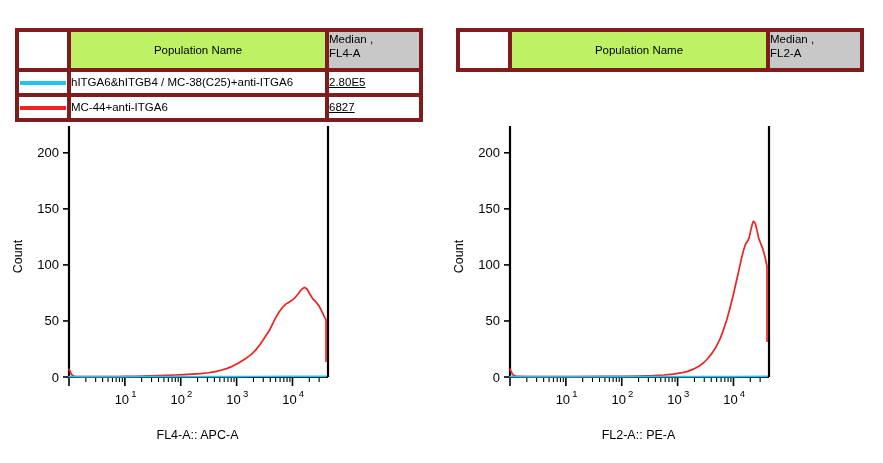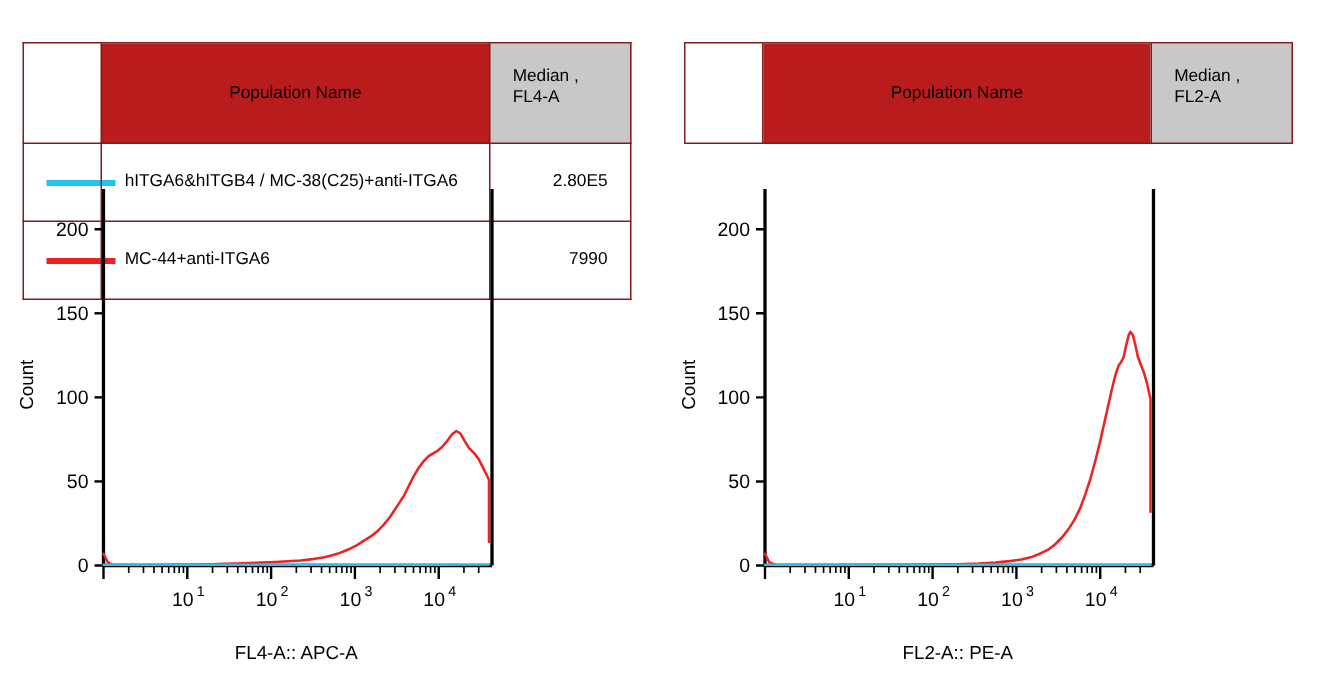--- a/index.html
+++ b/index.html
@@ -27,37 +27,37 @@
   .legend-table {
     position: absolute;
     top: 28px;
     left: 15px;
     width: 406px;
     border-collapse: collapse;
     table-layout: fixed;
     background: #ffffff;
   }
   .legend-table td, .legend-table th {
-    border: 1px solid #7f1d1d;
-    padding: 15px;
+    border: 4px solid #7f1d1d;
+    padding: 0;
     font-weight: normal;
     font-size: 11.5px;
     color: #000000;
     line-height: 1.25;
   }
   .col-swatch { width: 52px; }
   .col-name   { width: 258px; }
   .col-median { width: 94px; }
 
   .hdr-blank {
     background: #ffffff;
     height: 36px;
   }
   .hdr-name {
-    background: #b91c1c;
+    background: #bef264;
     text-align: center;
     vertical-align: middle;
     height: 36px;
   }
   .hdr-median {
     background: #c8c8c8;
     text-align: left;
     vertical-align: top;
     padding: 2px 0 0 4px;
     border-left: 3px double #000000;
@@ -77,24 +77,24 @@
     margin: 0 auto;
   }
   .row-cell-name {
     padding-left: 4px;
     vertical-align: middle;
     height: 21px;
     white-space: nowrap;
     overflow: hidden;
   }
   .row-cell-median {
-    text-align: right;
     padding-right: 5px;
     vertical-align: middle;
     height: 21px;
+    text-decoration: underline;
   }
 
   
   .plot-wrap {
     position: absolute;
     left: 0;
     top: 122px;
     width: 441px;
     height: 341px;
   }
@@ -147,21 +147,21 @@
           <span class="swatch-line" id="sw-l0" style="background: rgb(34, 195, 238);"></span>
         </td>
         <td class="row-cell-name">hITGA6&amp;hITGB4 / MC-38(C25)+anti-ITGA6</td>
         <td class="row-cell-median">2.80E5</td>
       </tr>
       <tr>
         <td class="row-cell-swatch">
           <span class="swatch-line" id="sw-l1" style="background: rgb(238, 34, 34);"></span>
         </td>
         <td class="row-cell-name">MC-44+anti-ITGA6</td>
-        <td class="row-cell-median">7990</td>
+        <td class="row-cell-median">6827</td>
       </tr>
     </tbody>
   </table>
 
   <div class="plot-wrap">
     <svg class="plot-svg" id="svg-left" width="441" height="341" viewBox="0 0 441 341">
         <line x1="69" y1="4" x2="69" y2="255" class="axis-line"></line>
         <line x1="69" y1="255" x2="328" y2="255" class="axis-line"></line>
         <line x1="328" y1="4" x2="328" y2="255" class="axis-line"></line>
         <line x1="63" y1="255" x2="69" y2="255" class="tick-major"></line>

